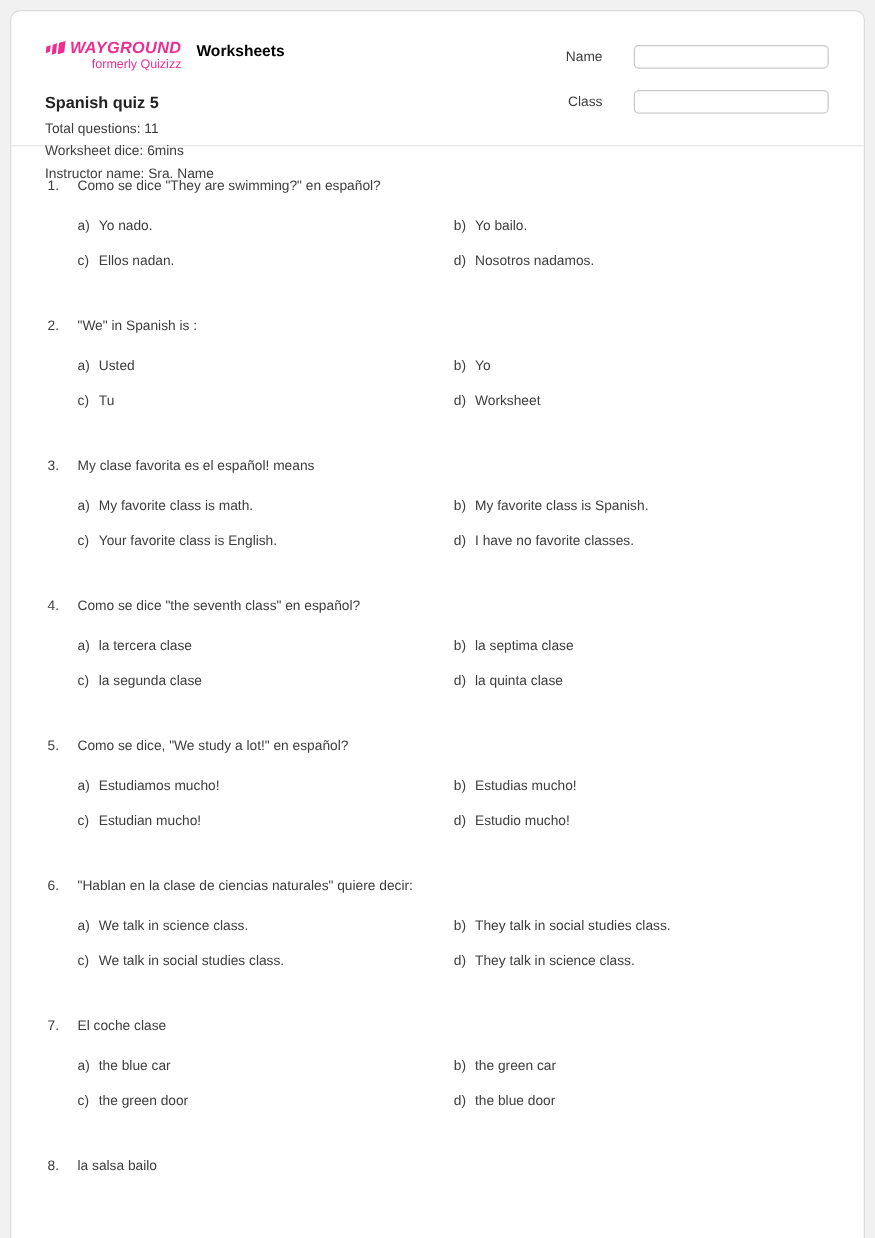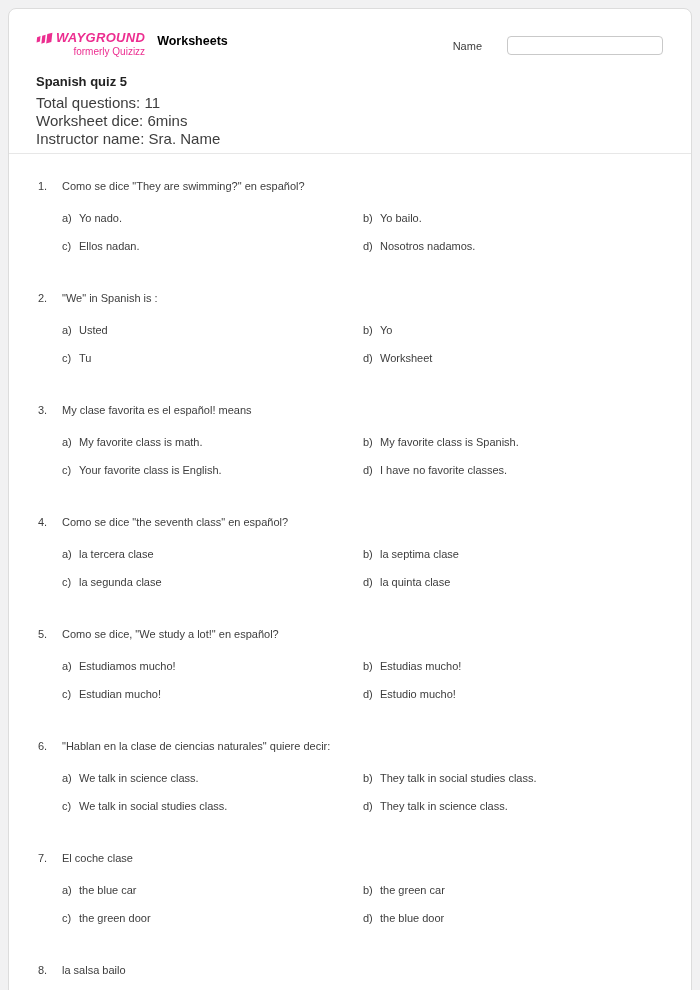--- a/index.html
+++ b/index.html
@@ -12,41 +12,41 @@
   .card {
     position: absolute;
     left: 8px; top: 8px;
     width: 684px; height: 1150px;
     background: #ffffff;
     border: 1px solid #dcdcdc;
     border-radius: 8px;
   }
   
   .header {
-    height: 145px;
+    height: 108px;
     padding: 22px 28px 0 27px;
     border-bottom: 1px solid #e7e7e7;
     display: flex;
     justify-content: space-between;
   }
   .brand-row { display: flex; align-items: flex-start; gap: 12px; }
   .logo { display: flex; align-items: flex-start; gap: 3px; }
   .logo svg { width: 17px; height: 15px; margin-top: 1px; }
   .logo-text {
     font-size: 13px; font-weight: 800; font-style: italic;
     letter-spacing: 0.3px; display: block; line-height: 13px;
   }
   .logo-sub {
     font-size: 10px; font-weight: 400; display: block;
     text-align: right; margin-top: 2px;
   }
   .product { font-size: 12.5px; font-weight: 700; color: #000000; margin-top: 3px; }
   .info { margin-top: 17px; }
   .info-title { font-size: 13px; font-weight: 700; color: #222; margin-bottom: 7px; }
-  .info-line { font-size: 15px; color: #3d3d3d; margin-bottom: 4px; line-height: 14px; }
+  .info-line { font-size: 11px; color: #3d3d3d; margin-bottom: 4px; line-height: 14px; }
   .header-right { padding-top: 5px; width: 215px; }
   .field-row {
     display: flex; align-items: center; justify-content: flex-end;
     margin-bottom: 17px;
   }
   .field-label { font-size: 11px; color: #3d3d3d; margin-right: 25px; }
   .field-input {
     width: 156px; height: 19px;
     border: 1px solid #c9c9c9; border-radius: 4px;
     background: #fff; font-size: 11px; padding: 1px 6px;
@@ -94,20 +94,24 @@
         <div class="info-line">Worksheet dice: 6mins</div>
         <div class="info-line">Instructor name: Sra. Name</div>
       </div>
     </div>
     <div class="header-right" id="fields">
   <div class="field-row">
     <label class="field-label">Name</label>
     <input class="field-input" type="text" placeholder="" style="">
   </div>
 
+  <div class="field-row">
+    <label class="field-label">Class</label>
+    <input class="field-input" type="text" placeholder="" style="">
+  </div>
 
 </div>
   </div>
 
   <div class="questions" id="questions">
   <div class="question">
     <div class="q-head">
       <span class="q-num">1.</span>
       <span class="q-text">Como se dice "They are swimming?" en español?</span>
     </div>

